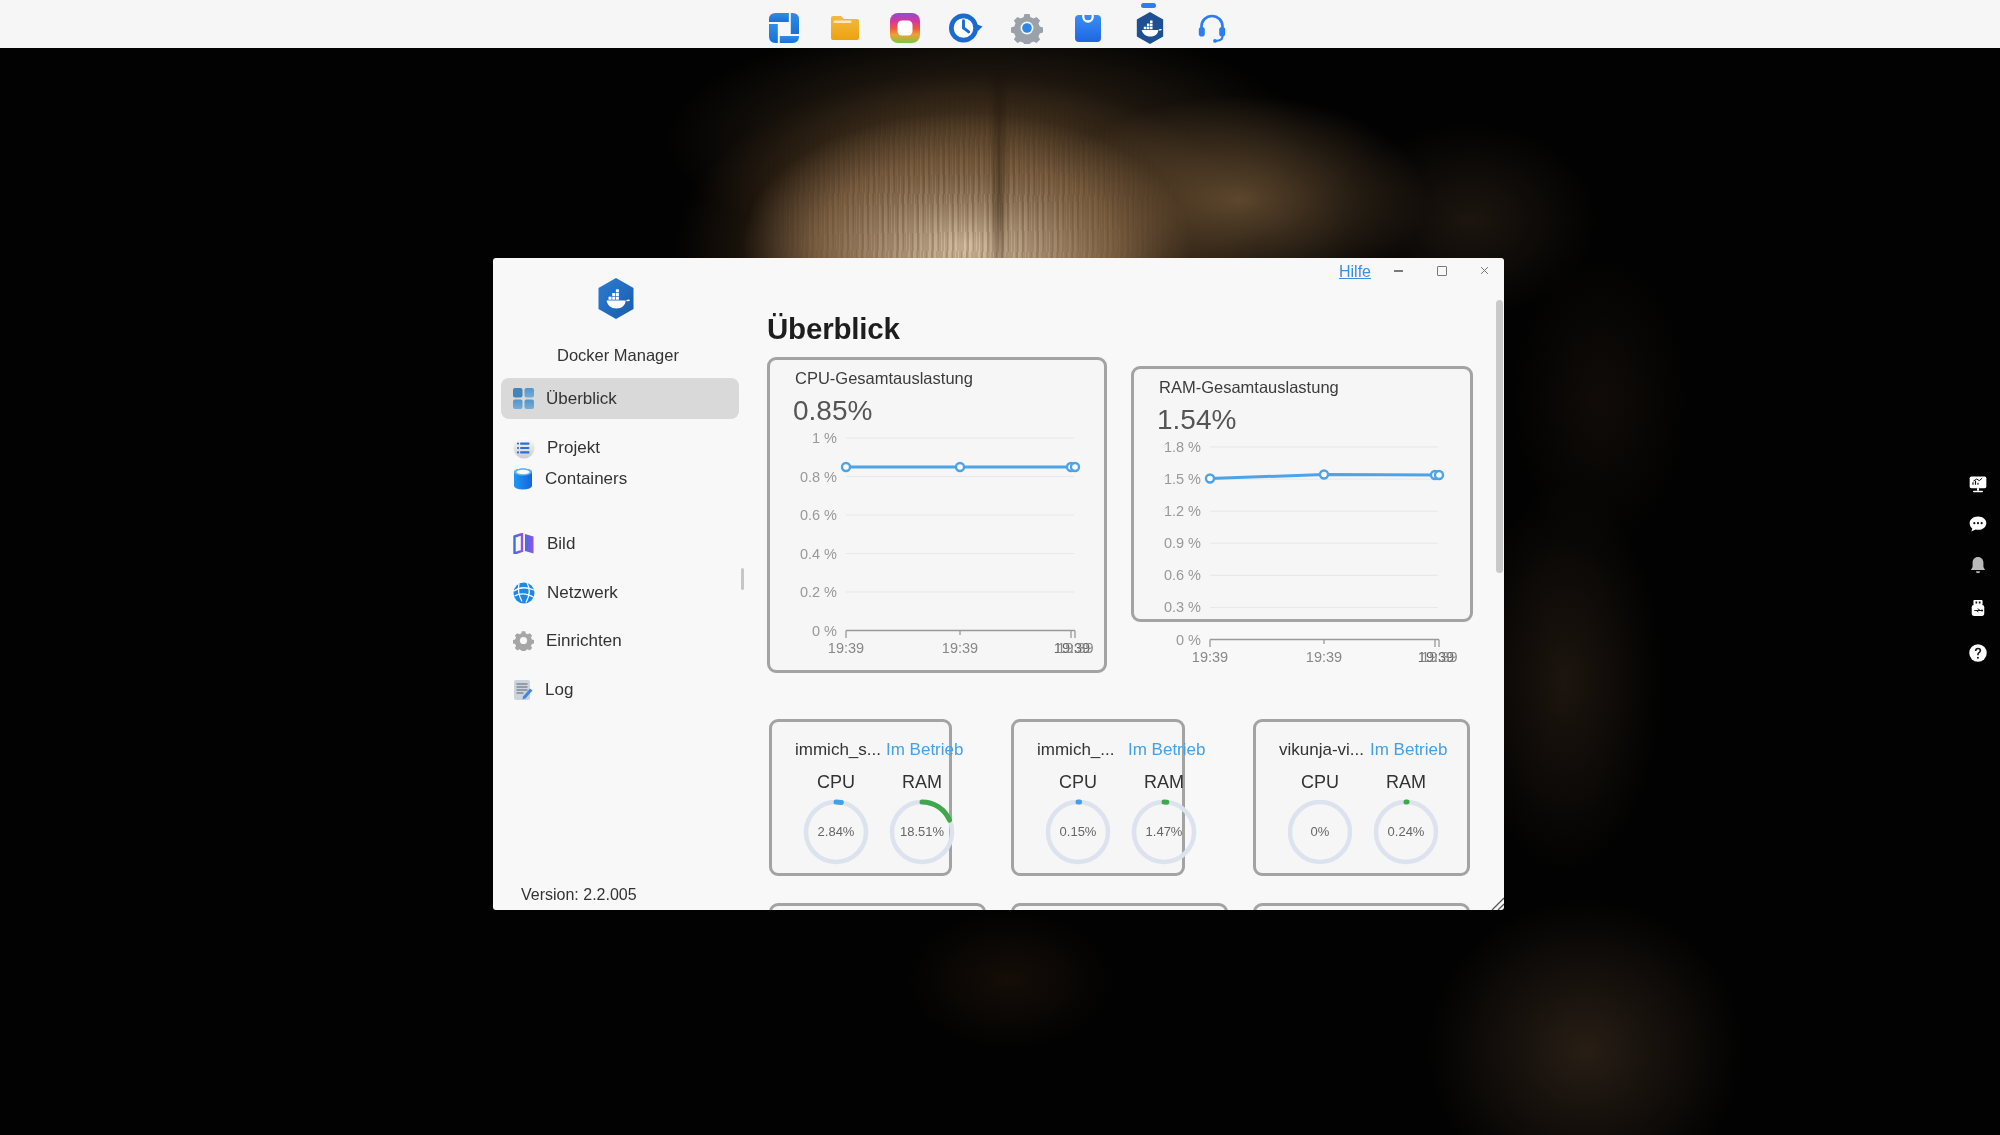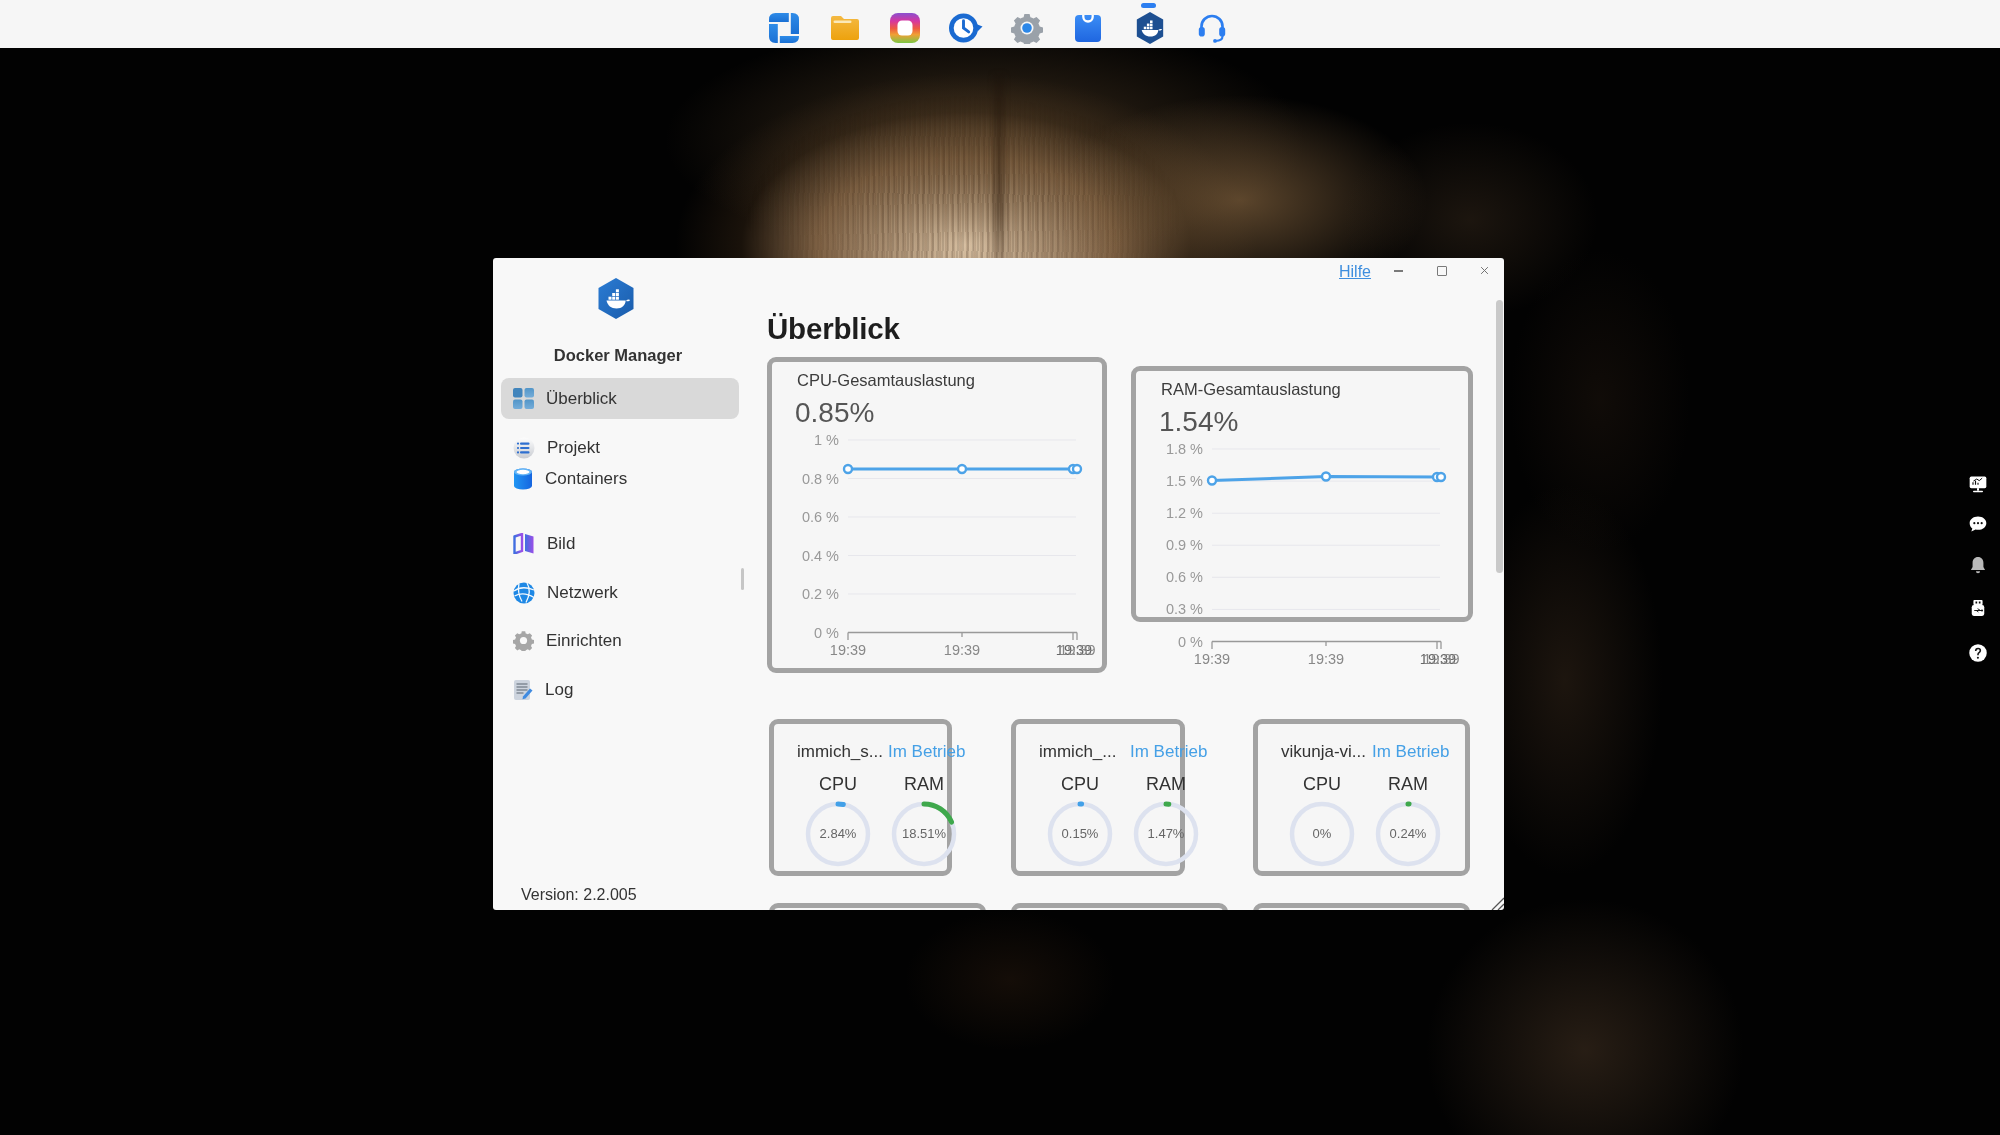--- a/index.html
+++ b/index.html
@@ -38,30 +38,30 @@
     background:#f8f8f8; border-radius:3px; overflow:hidden; }
 
   
   .hilfe { position:absolute; left:846px; top:5px; font-size:16px; color:#3e8ede; text-decoration:underline; }
   .wmin { position:absolute; left:901px; top:12px; width:9px; height:2px; background:#7a7a7a; }
   .wmax { position:absolute; left:944px; top:8px; width:10px; height:10px; border:1.4px solid #7a7a7a; border-radius:1px; }
   .wclose { position:absolute; left:987px; top:8px; width:9px; height:9px; }
 
   
   .dlogo { position:absolute; left:105px; top:20px; }
-  .dmtext { position:absolute; left:0; top:88px; width:250px; text-align:center; font-size:16.5px; color:#333;font-weight:bold; }
+  .dmtext { position:absolute; left:0; top:88px; width:250px; text-align:center; font-size:16.5px; color:#333; }
   .menu-item { position:absolute; left:8px; width:238px; height:41px; border-radius:8px;
     display:flex; align-items:center; font-size:17px; color:#333; }
   .menu-item.sel { background:#d9d9d9; }
   .menu-item svg, .menu-item .micon { margin-left:12px; margin-right:12px; }
   .sbscroll { position:absolute; left:248px; top:310px; width:3px; height:22px; background:#c6c6c6; border-radius:2px; }
 
   
   .h1 { position:absolute; left:274px; top:54px; font-size:29.5px; font-weight:bold; color:#1e1e1e; letter-spacing:-0.2px; }
-  .card { position:absolute; background:#f6f6f6; border:5px solid #a3a3a3; border-radius:9px; }
+  .card { position:absolute; background:#f6f6f6; border:3px solid #a3a3a3; border-radius:9px; }
   .mainscroll { position:absolute; left:1003px; top:42px; width:7px; height:273px; background:#c9c9c9; border-radius:4px; }
   .version { position:absolute; left:28px; top:628px; font-size:16px; color:#333; }
 </style>
 </head>
 <body>
 <div class="wall"></div>
 <div class="furtex"></div>
 <div class="furline"></div>
 <div class="topbar" id="topbar">
 

